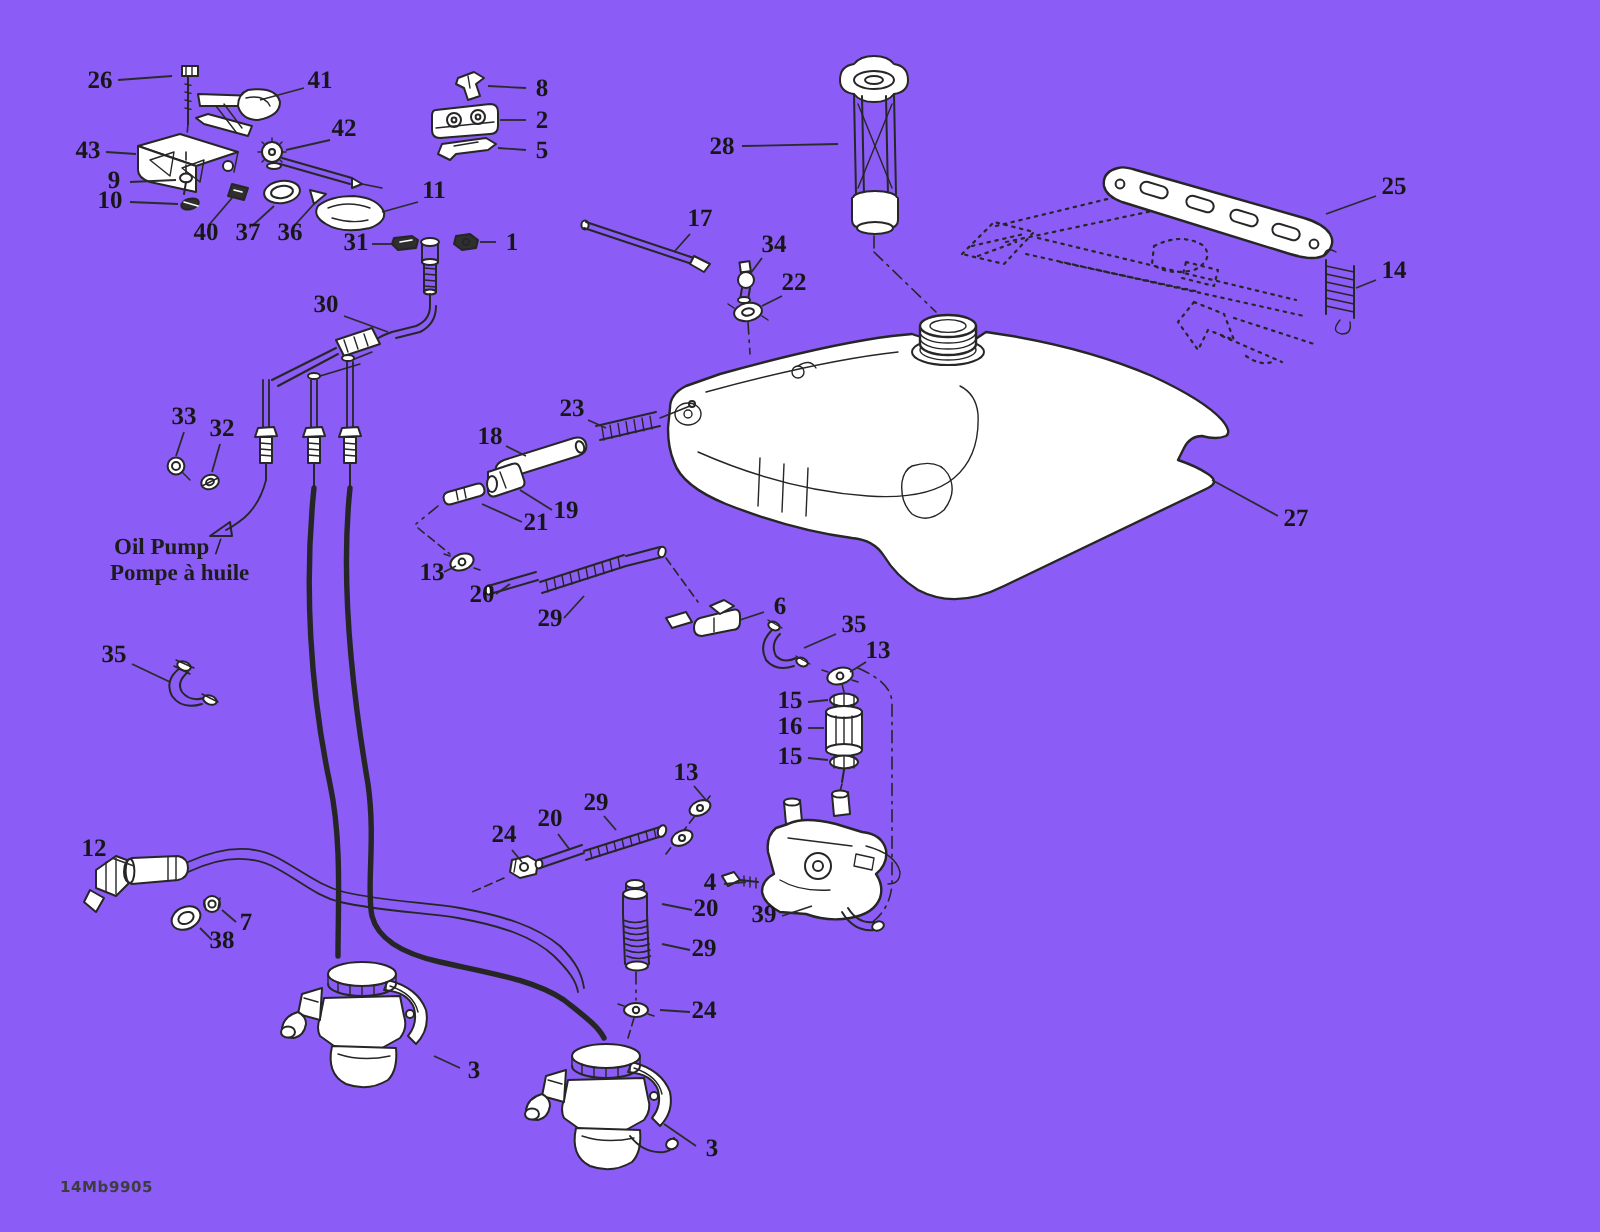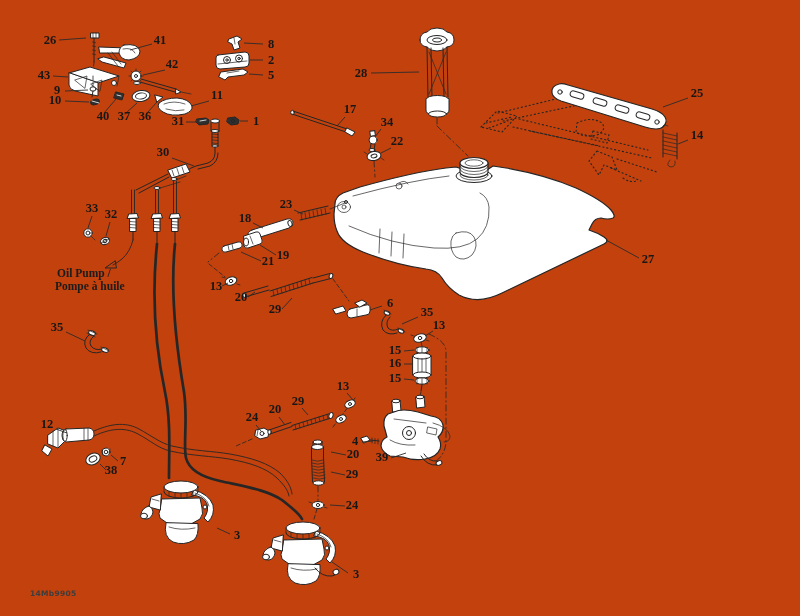--- a/index.html
+++ b/index.html
@@ -1,16 +1,16 @@
 <!DOCTYPE html>
 <html><head>
 <meta charset="utf-8">
 <style>
   html,body{margin:0;padding:0;background:#fff;}
-  .stage{position:relative;width:800px;height:616px;background:#c2410c;overflow:hidden;
+  .stage{position:relative;width:800px;height:616px;background:#8b5cf6;overflow:hidden;
          font-family:"Liberation Serif", serif;}
   svg{display:block;position:absolute;left:0;top:0;}
   
   .art *{stroke:#262626;fill:none;stroke-width:1;stroke-linecap:round;stroke-linejoin:round;}
   .art .f{fill:#ffffff;}
   .art .dk{fill:#2f2f2f;}
   .art .wt{stroke:#ffffff;stroke-width:0.8;}
   .art .t7{stroke-width:0.7;}
   .art .t12{stroke-width:1.2;}
   .art .th{stroke-width:2.7;}

